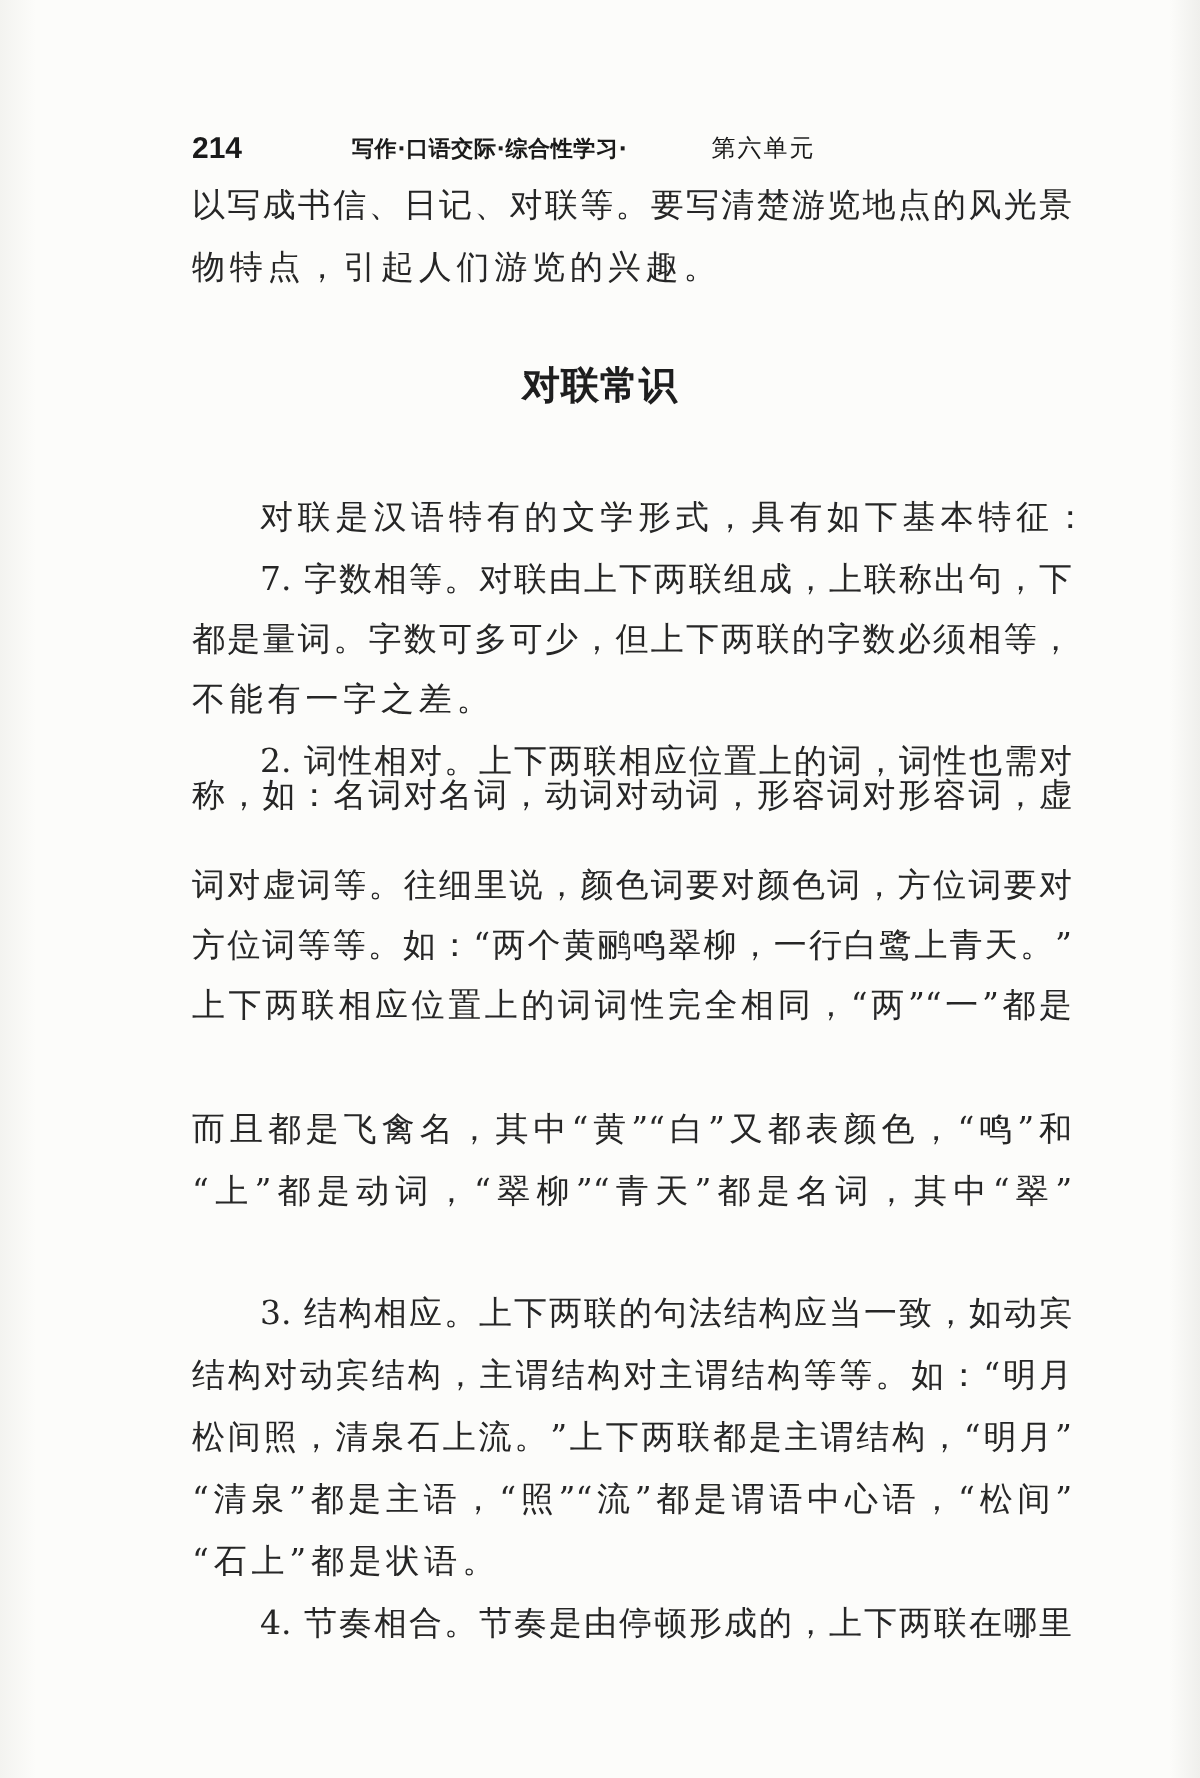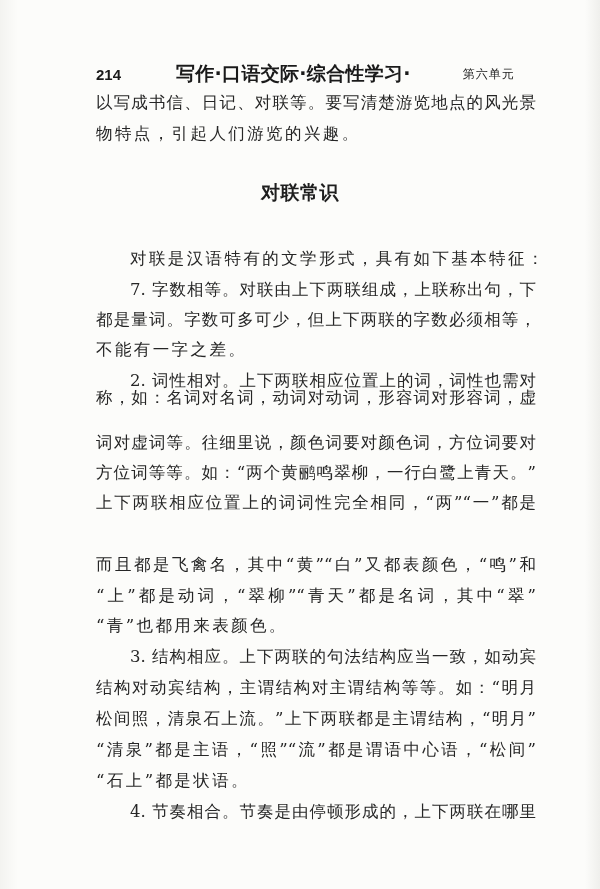--- a/index.html
+++ b/index.html
@@ -31,29 +31,29 @@
       color: #1a1a1a;
       gap: 36px;
     }
     .page-number {
       font-weight: bold;
       font-size: 15px;
       width: 44px;
       font-family: "Liberation Sans", sans-serif;
     }
     .running-title {
-      font-size: 19px;
+      font-size: 11px;
       font-weight: bold;
       letter-spacing: 0.3px;
     }
     .unit-label {
       font-size: 12px;
       font-family: Liberation Sans, sans-serif;
       font-weight: normal;
-      margin-left: 16px;
+      margin-left: 6px;
       letter-spacing: 1px;
     }
     .line {
       position: absolute;
       left: 96px;
       width: 440px;
       font-family: "DejaVu Serif", serif;
       font-size: 16.5px;
       line-height: 22px;
       white-space: nowrap;
@@ -105,21 +105,20 @@
   <div class="line" style="top:309px">都是量词。字数可多可少，但上下两联的字数必须相等，</div>
   <div class="line last" style="top:339px">不能有一字之差。</div>
 
   <div class="line indent" style="top:370px">2. 词性相对。上下两联相应位置上的词，词性也需对</div>
   <div class="line" style="top:387px">称，如：名词对名词，动词对动词，形容词对形容词，虚</div>
   <div class="line" style="top:432px">词对虚词等。往细里说，颜色词要对颜色词，方位词要对</div>
   <div class="line" style="top:462px">方位词等等。如：“两个黄鹂鸣翠柳，一行白鹭上青天。”</div>
   <div class="line" style="top:492px">上下两联相应位置上的词词性完全相同，“两”“一”都是</div>
   <div class="line" style="top:554px">而且都是飞禽名，其中“黄”“白”又都表颜色，“鸣”和</div>
   <div class="line" style="top:585px">“上”都是动词，“翠柳”“青天”都是名词，其中“翠”</div>
-  <div class="line last" style="top:615px">“青”也都用来表颜色。</div>
 
   <div class="line indent" style="top:646px">3. 结构相应。上下两联的句法结构应当一致，如动宾</div>
   <div class="line" style="top:677px">结构对动宾结构，主谓结构对主谓结构等等。如：“明月</div>
   <div class="line" style="top:708px">松间照，清泉石上流。”上下两联都是主谓结构，“明月”</div>
   <div class="line" style="top:739px">“清泉”都是主语，“照”“流”都是谓语中心语，“松间”</div>
   <div class="line last" style="top:770px">“石上”都是状语。</div>
 
   <div class="line indent" style="top:801px">4. 节奏相合。节奏是由停顿形成的，上下两联在哪里</div>
 
 </div>

